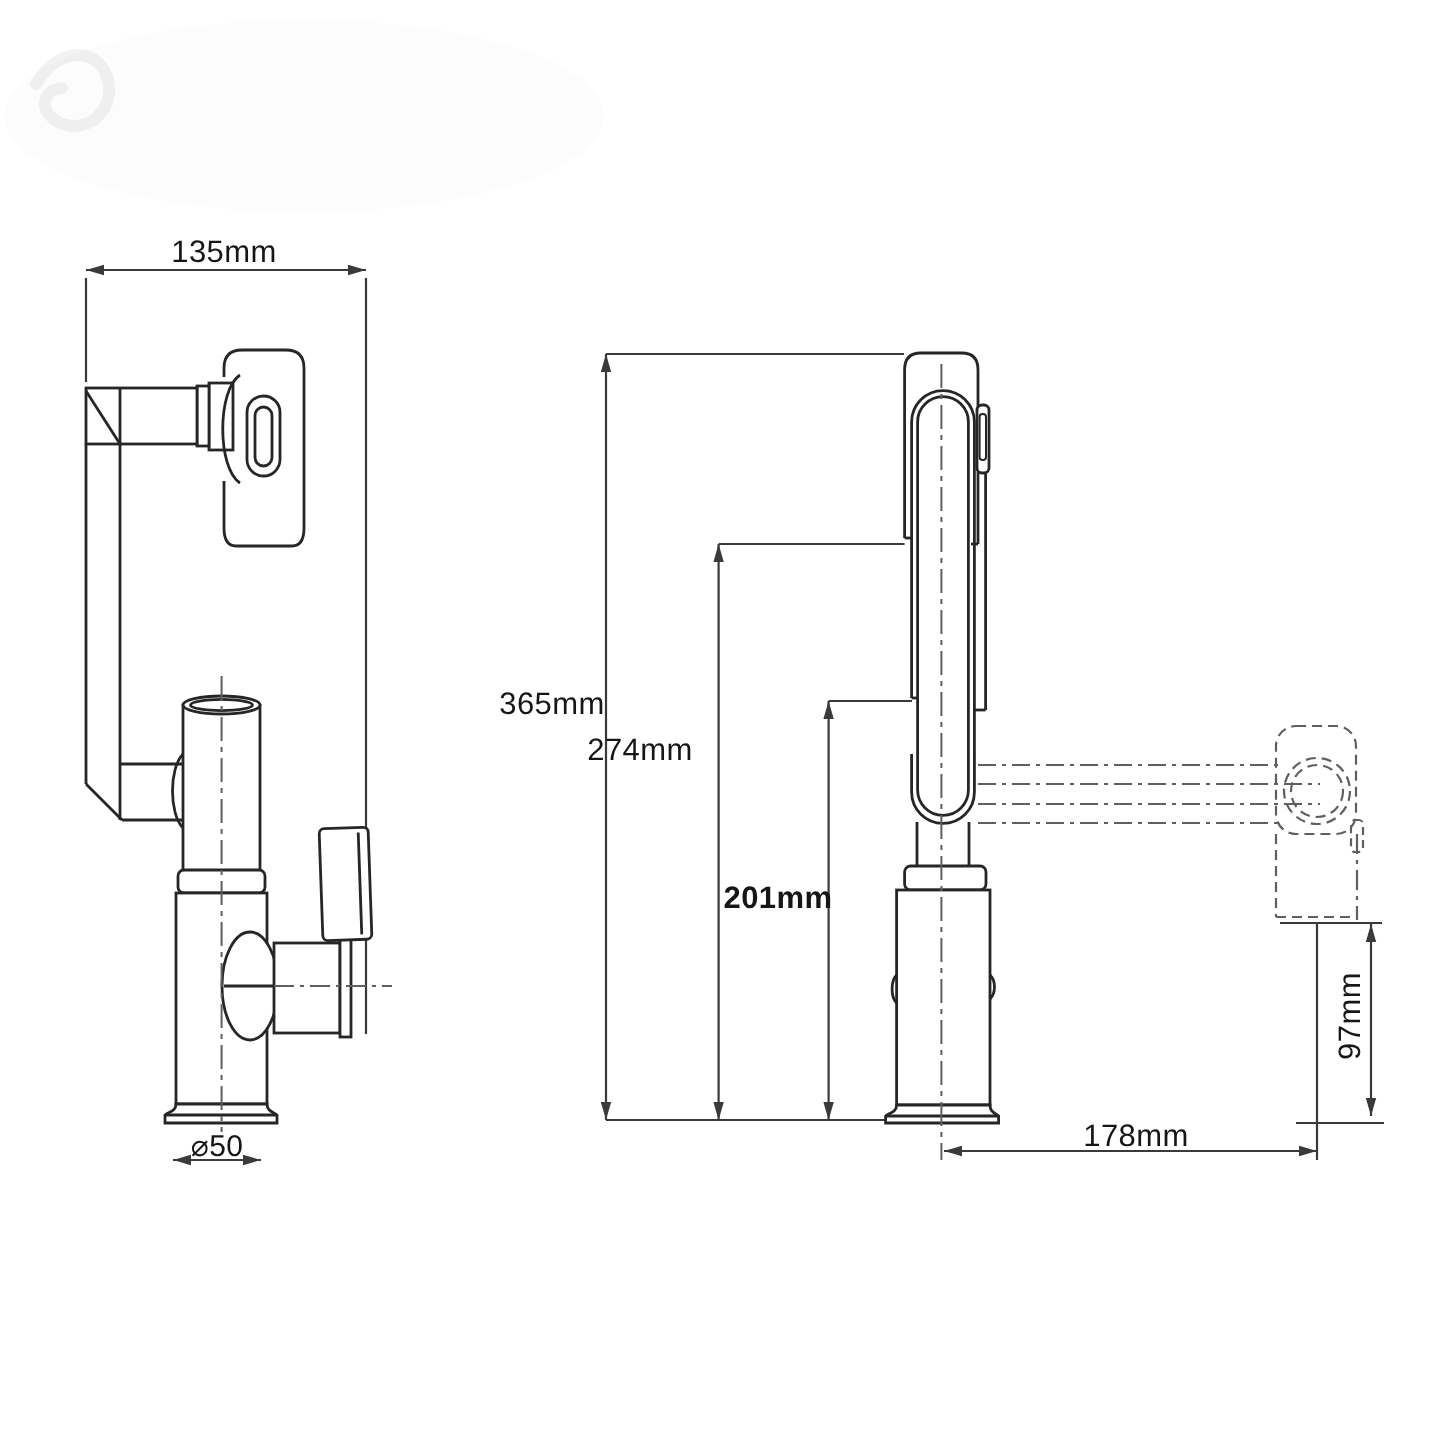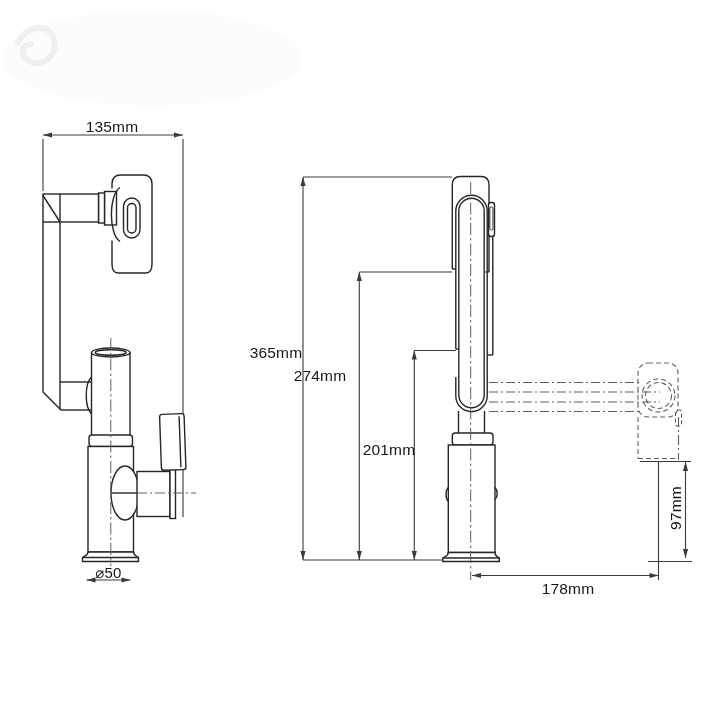--- a/index.html
+++ b/index.html
@@ -164,17 +164,17 @@
       <polygon points="685.5,462 682.9,471 688.1,471" fill="#3a3a3a" stroke="none"></polygon>
       <polygon points="685.5,558 682.9,549 688.1,549" fill="#3a3a3a" stroke="none"></polygon>
     </g>
   </g>
 </svg>
 
 <div class="lbl" style="left:112px;top:127px;">135mm</div>
 <div class="lbl small" style="left:108.5px;top:572.5px;">⌀50</div>
 <div class="lbl" style="left:276px;top:353px;">365mm</div>
 <div class="lbl" style="left:320px;top:376px;">274mm</div>
-<div class="lbl" style="left:389px;top:449.5px;">201mm</div>
-<div class="lbl" style="left:568px;top:568.5px;margin-top:20px;">178mm</div>
+<div class="lbl" style="left:389px;top:449.5px;font-weight:bold;">201mm</div>
+<div class="lbl" style="left:568px;top:568.5px;">178mm</div>
 <div class="lbl rot" style="left:675.5px;top:508px;">97mm</div>
 
 </div>
 
 </body></html>

